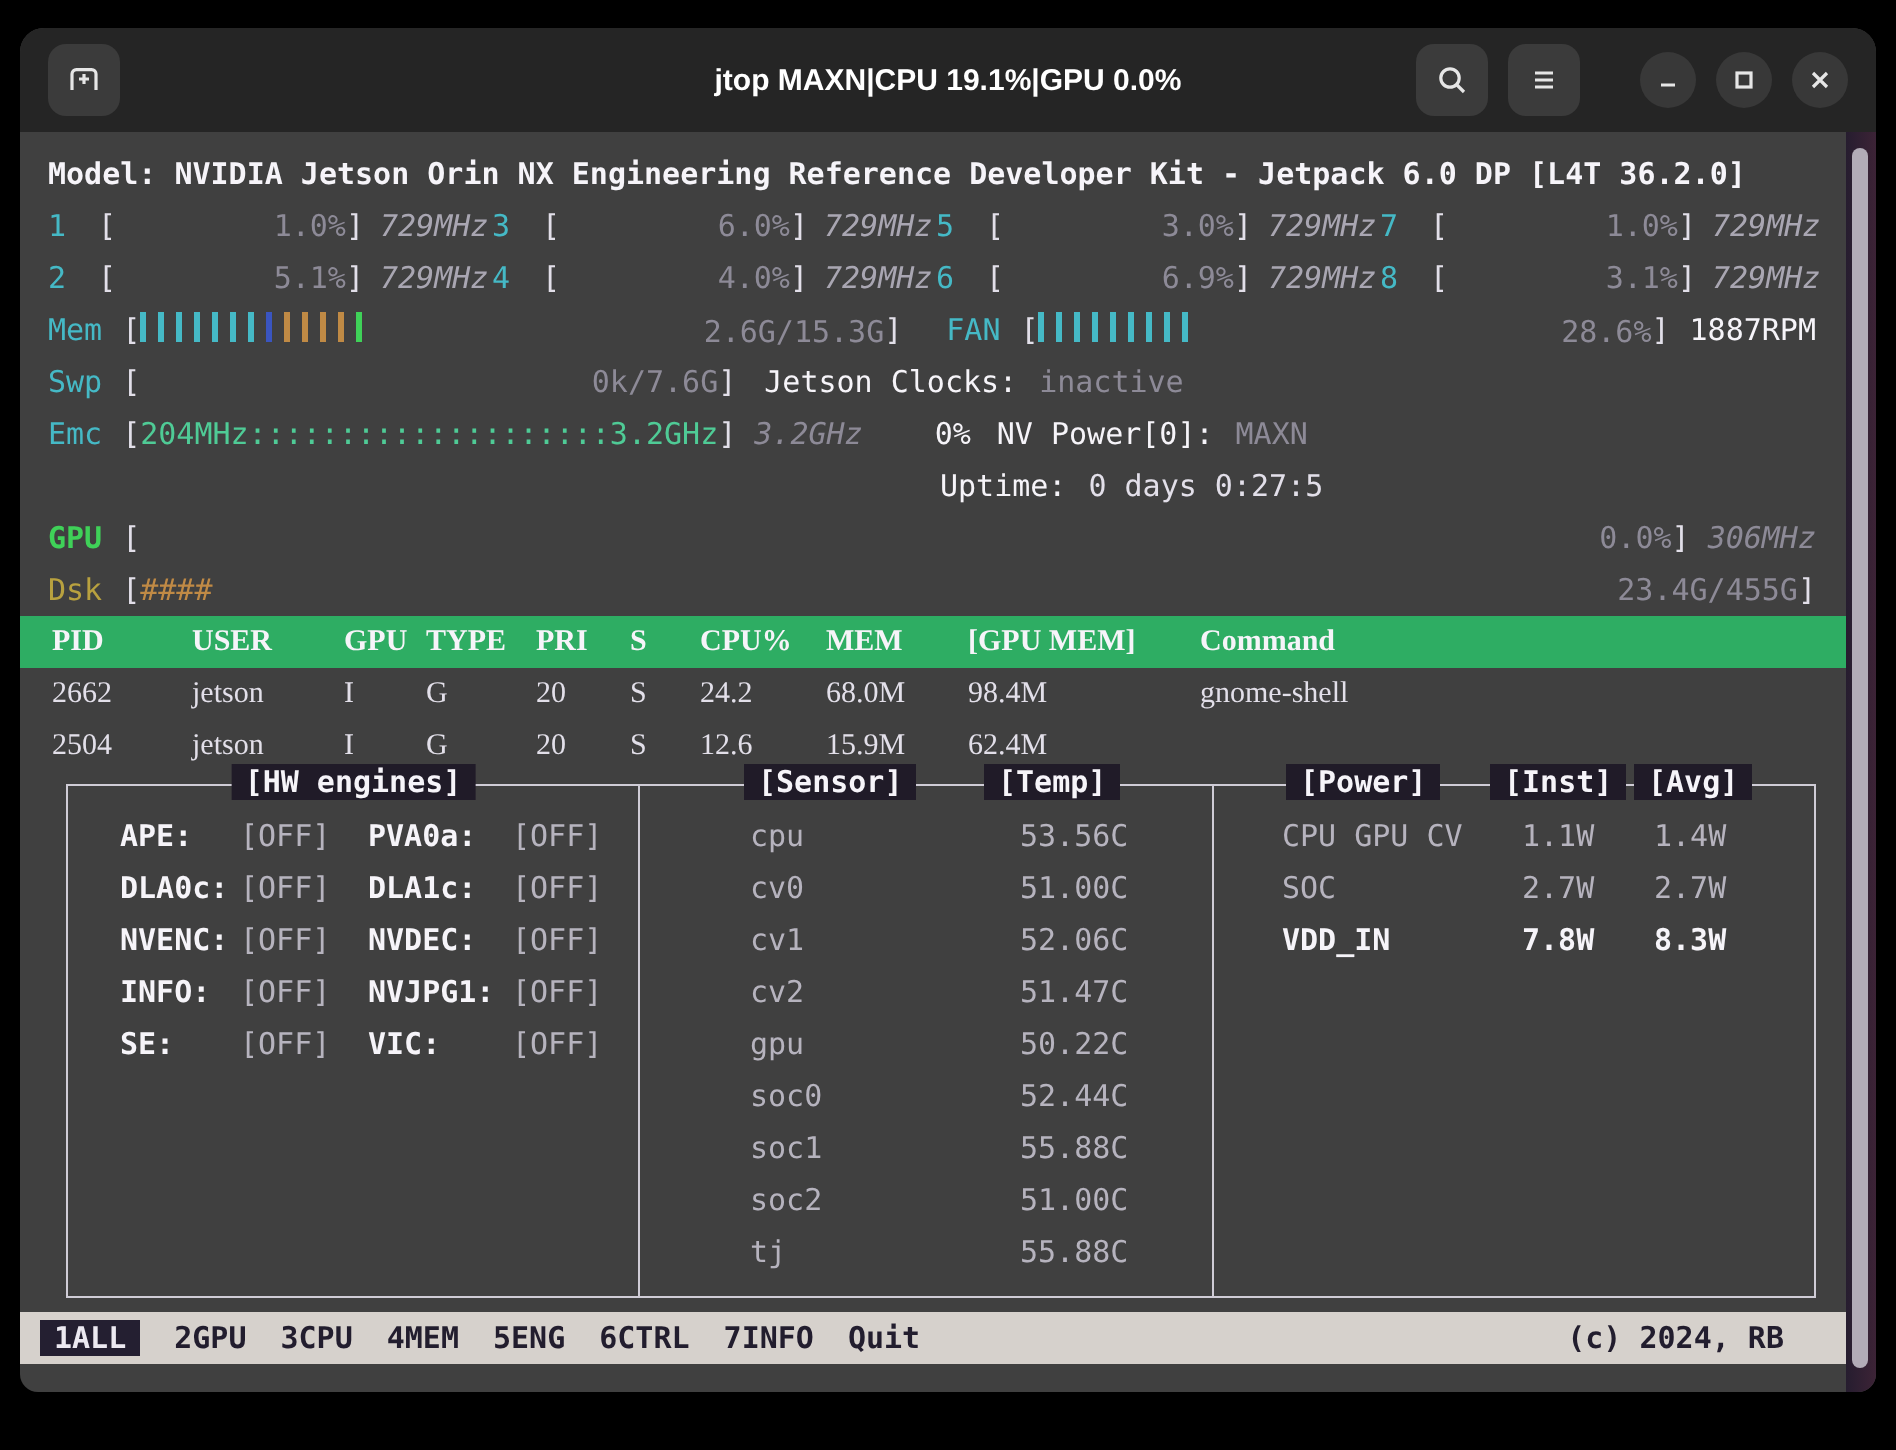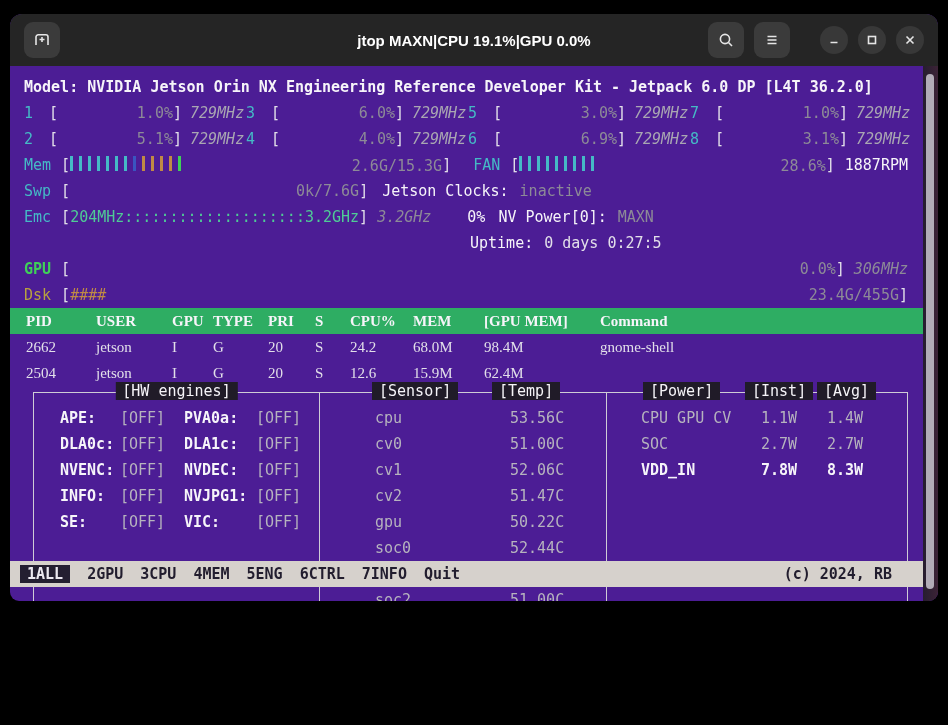--- a/index.html
+++ b/index.html
@@ -1,16 +1,16 @@
 <!DOCTYPE html>
 <html><head>
 <meta charset="utf-8">
 <style>
   html,body{margin:0;padding:0;background:#000;width:948px;height:725px;overflow:hidden;}
-  .window{position:absolute;left:10px;top:14px;width:928px;height:587px;background:#4c1d95;
+  .window{position:absolute;left:10px;top:14px;width:928px;height:682px;background:#404040;
           border-radius:12px 12px 9px 9px;overflow:hidden;}
   
   .titlebar{height:52px;background:#252525;display:flex;align-items:center;padding:0 14px;position:relative;}
   .tb-title{position:absolute;left:0;right:0;text-align:center;color:#ffffff;font:bold 15px "Liberation Sans","DejaVu Sans",sans-serif;}
   .tb-btn{width:36px;height:36px;border-radius:9px;background:#3b3b3b;display:flex;align-items:center;justify-content:center;z-index:2;}
   .tb-circle{width:28px;height:28px;border-radius:50%;background:#383838;display:flex;align-items:center;justify-content:center;z-index:2;}
   .tb-right{margin-left:auto;display:flex;align-items:center;gap:10px;}
   .tb-gap{width:10px;}
   .tb-ic{stroke:#e6e6e6;fill:none;stroke-width:1.6;}
   
@@ -31,21 +31,21 @@
   .vbar{display:inline-block;width:3px;height:15px;margin-right:6px}
   .vb-cyan{background:#45b9c6}.vb-blue{background:#3a55c0}.vb-orange{background:#c08a45}.vb-green{background:#3fd158}
   
   .proc-grid{display:grid;grid-template-columns:70px 76px 41px 55px 47px 35px 63px 71px 116px 1fr;
              height:26px;align-items:center;padding:0 30px 0 16px;font-family:Liberation Serif, serif;}
   .proc-head{background:#2ead63;color:#f6f4f9;font-weight:bold;}
   
   .boxes{display:flex;margin:6px 30px 0 23px;height:257px;}
   .box{border:1px solid #cfccd6;position:relative;padding-top:12px;box-sizing:border-box;}
   .box1{width:287px}.box2{width:287px;border-left:none}.box3{flex:1;border-left:none}
-  .box-title{position:absolute;top:-11px;background:#201b28;padding:0 7px;font-weight:normal;color:#f6f4f9;}
+  .box-title{position:absolute;top:-11px;background:#201b28;padding:0 7px;font-weight:bold;color:#f6f4f9;}
   .hw-row{display:grid;grid-template-columns:60px 64px 72px 1fr;padding-left:26px;height:26px;align-items:center;}
   .sensor-row{display:grid;grid-template-columns:135px 1fr;padding-left:55px;height:26px;align-items:center;}
   .power-row{display:grid;grid-template-columns:120px 66px 1fr;padding-left:34px;height:26px;align-items:center;}
   .bw{color:#f6f4f9;font-weight:bold}
   
   .bottombar{position:absolute;left:0;right:0;bottom:14px;height:26px;background:#d6d1cc;display:flex;
              align-items:center;font:15px "DejaVu Sans Mono",monospace;color:#221d2e;padding-left:10px;}
   .menu-item{display:flex;margin-right:17px;font-weight:bold;cursor:default}
   .menu-item .mi-key{font-weight:bold}
   .menu-sel{background:#241f31;color:#ece9f1;padding:0 7px;}

